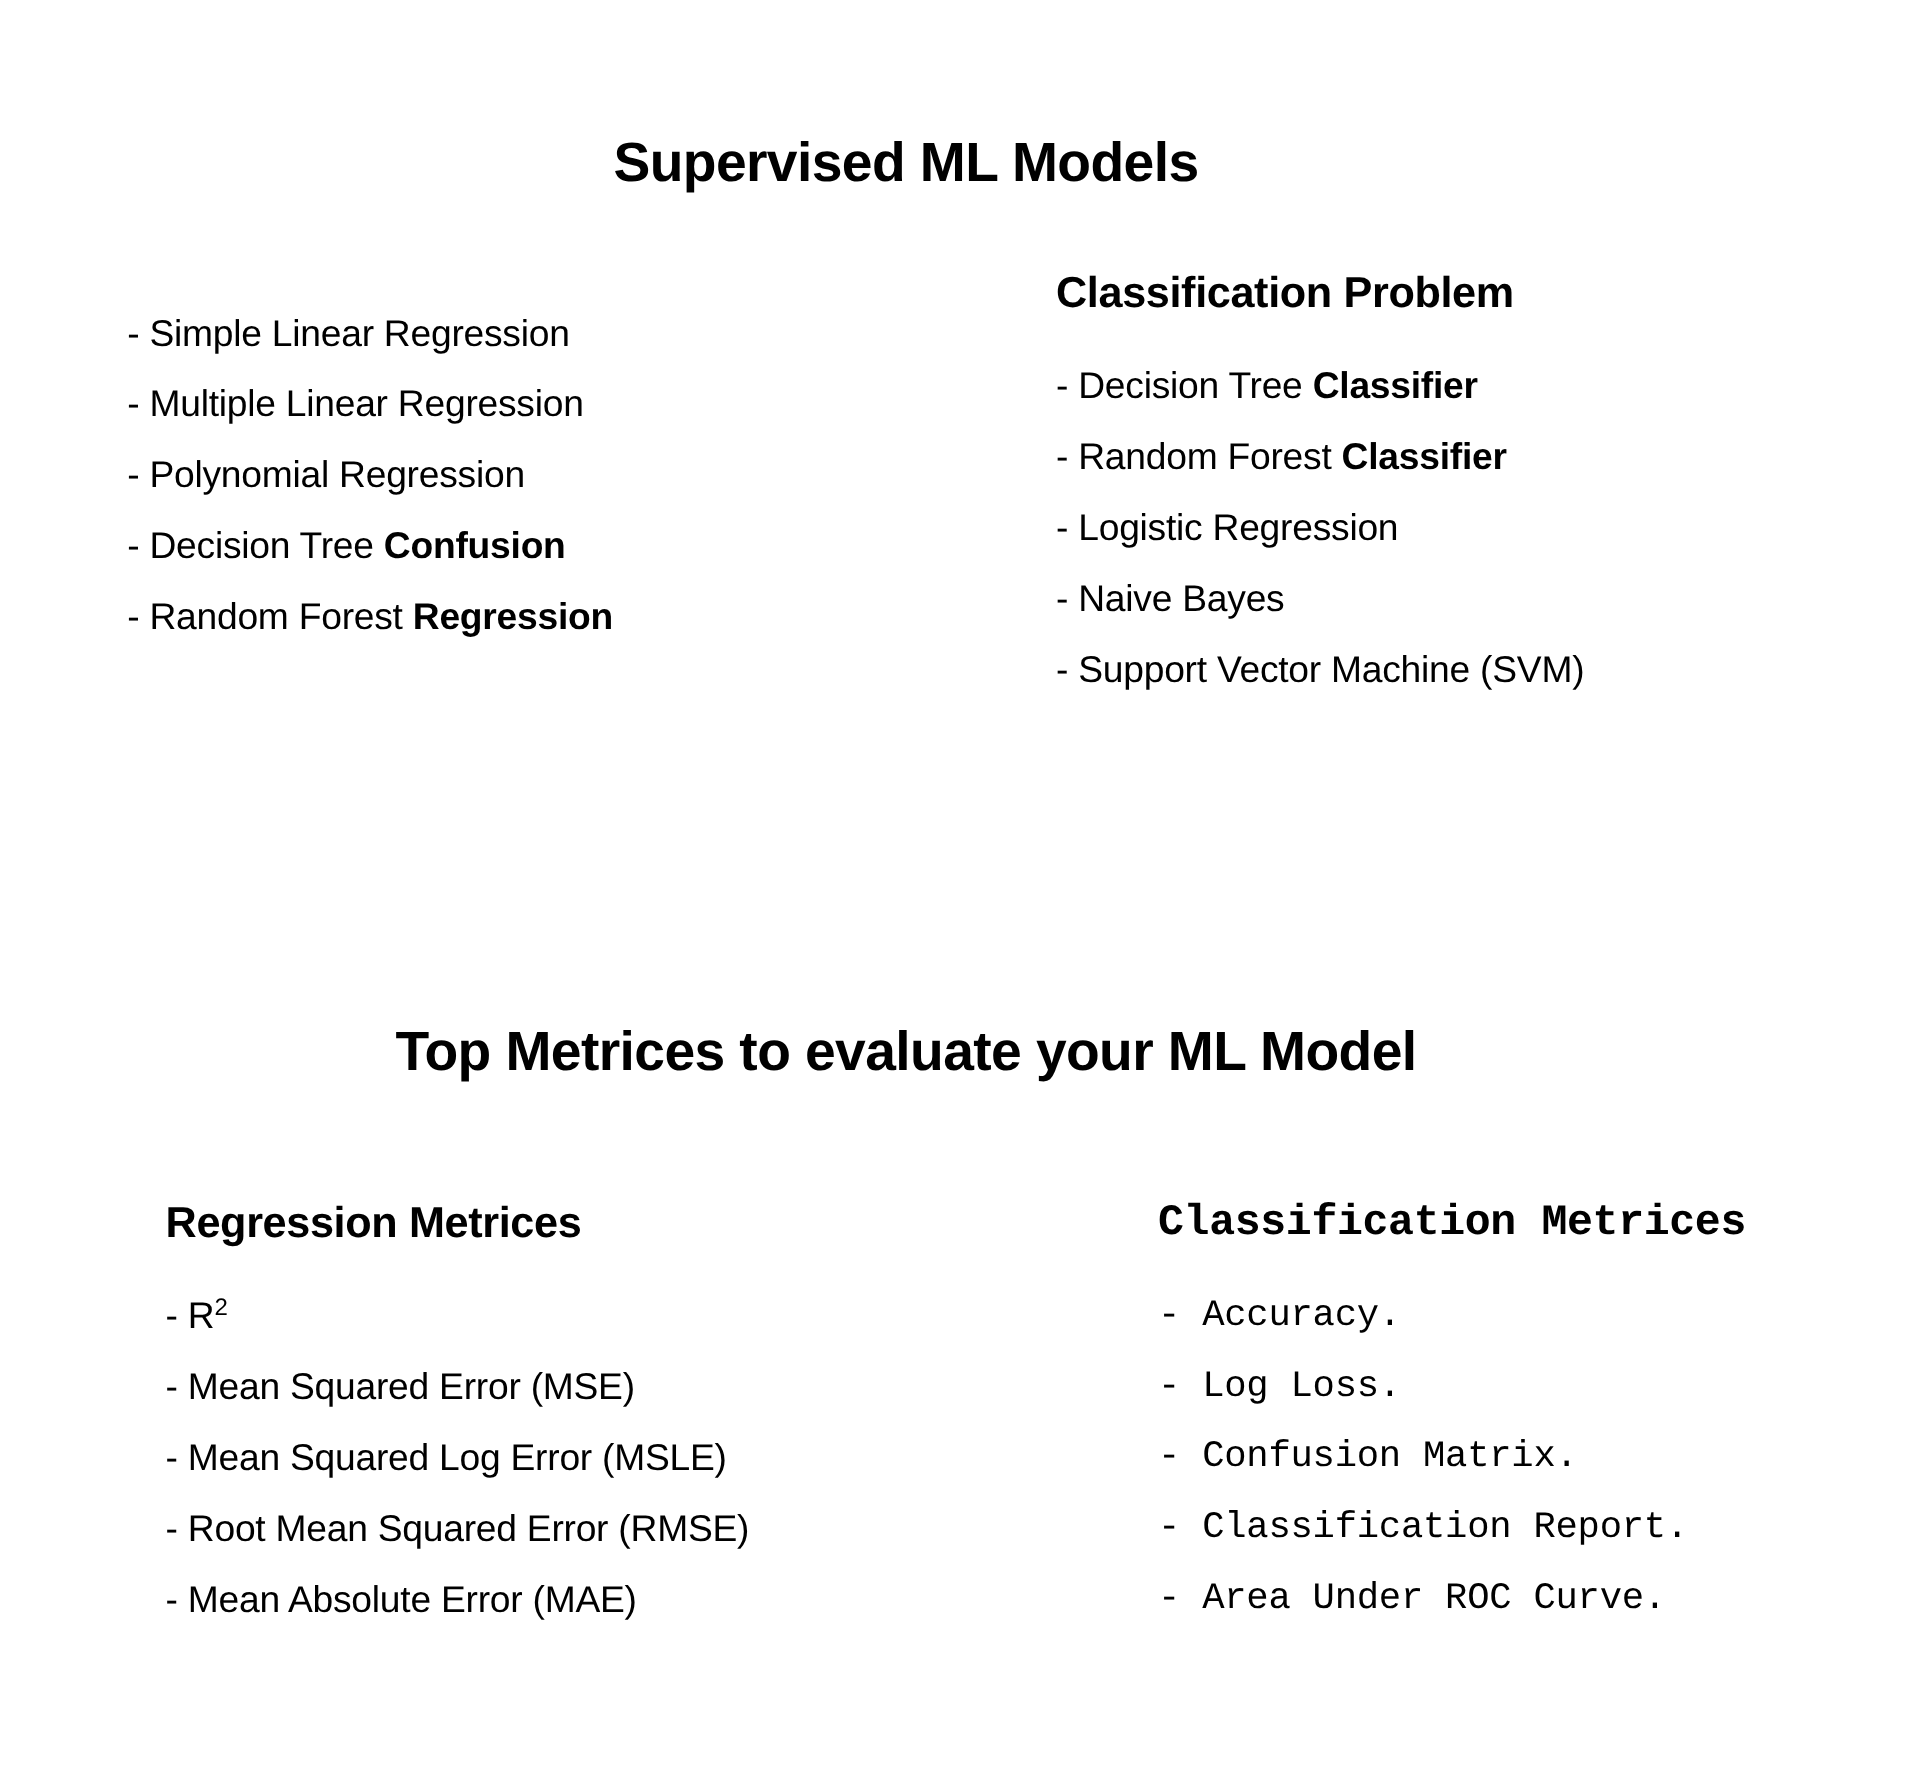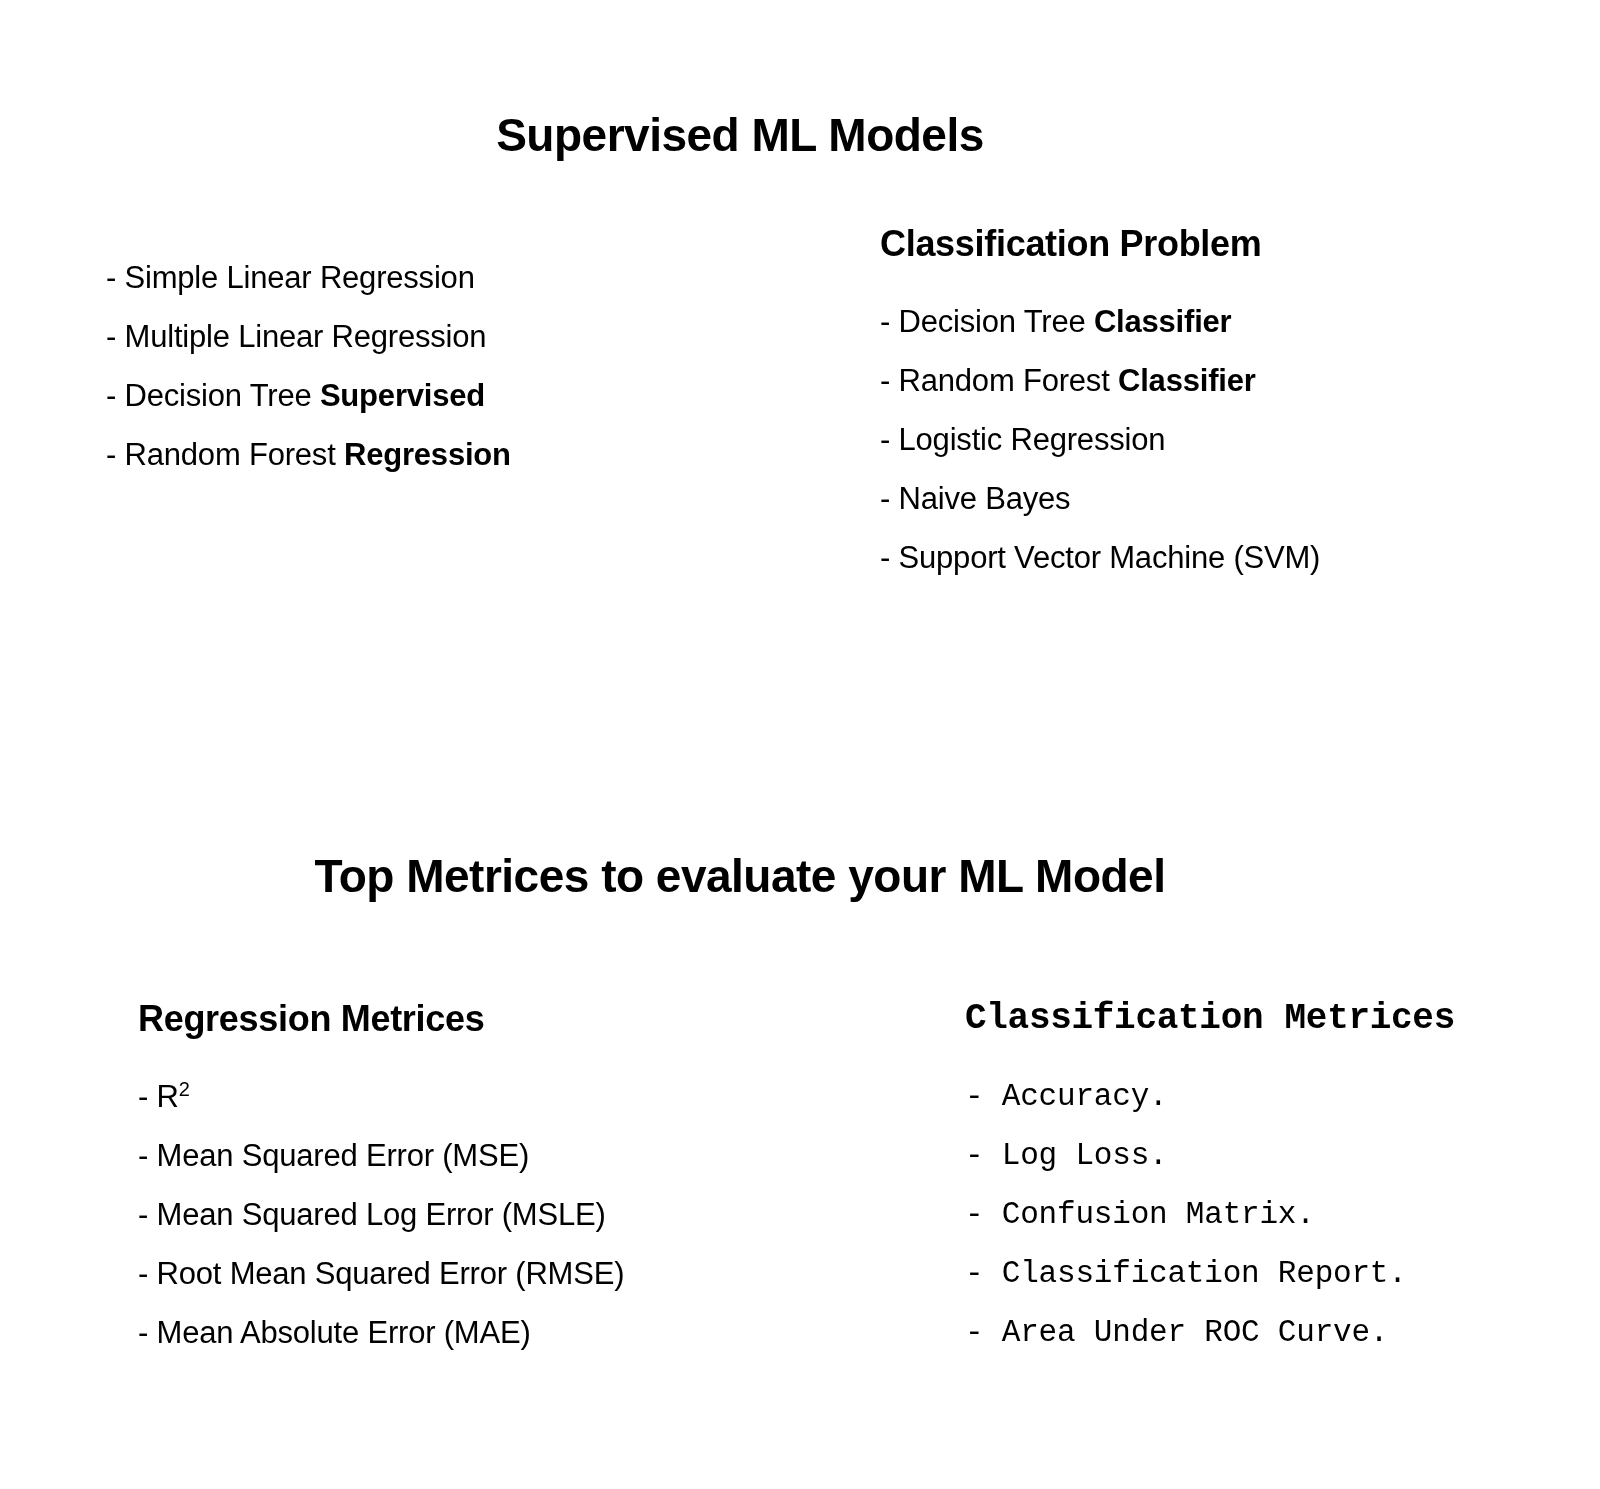--- a/index.html
+++ b/index.html
@@ -18,20 +18,21 @@
   .page-title {
     position: absolute;
     left: 0;
     width: 1480px;
     text-align: center;
     font-size: 46px;
     font-weight: bold;
     letter-spacing: -0.5px;
     line-height: 52px;
     white-space: nowrap;
+    padding-left: 15px;
   }
   .title-models { top: 78px; }
   .title-metrics { top: 819px; }
   .column {
     position: absolute;
     white-space: nowrap;
   }
   .col-heading {
     font-size: 36px;
     font-weight: bold;
@@ -59,21 +60,22 @@
 </style>
 </head>
 <body>
 
 <h1 class="page-title title-models">Supervised ML Models</h1>
 
 <div class="column col-reg-models">
   <div class="items">
     <div class="item"><span>- Simple Linear Regression</span><b></b></div>
     <div class="item"><span>- Multiple Linear Regression</span><b></b></div>
-    <div class="item"><span>- Decision Tree </span><b>Supervised</b></div>
+    <div class="item"><span>- Polynomial Regression</span><b></b></div>
+    <div class="item"><span>- Decision Tree </span><b>Confusion</b></div>
     <div class="item"><span>- Random Forest </span><b>Regression</b></div>
   </div>
 </div>
 
 <div class="column col-clf-models">
   <h2 class="col-heading">Classification Problem</h2>
   <div class="items">
     <div class="item"><span>- Decision Tree </span><b>Classifier</b></div>
     <div class="item"><span>- Random Forest </span><b>Classifier</b></div>
     <div class="item"><span>- Logistic Regression</span><b></b></div>

